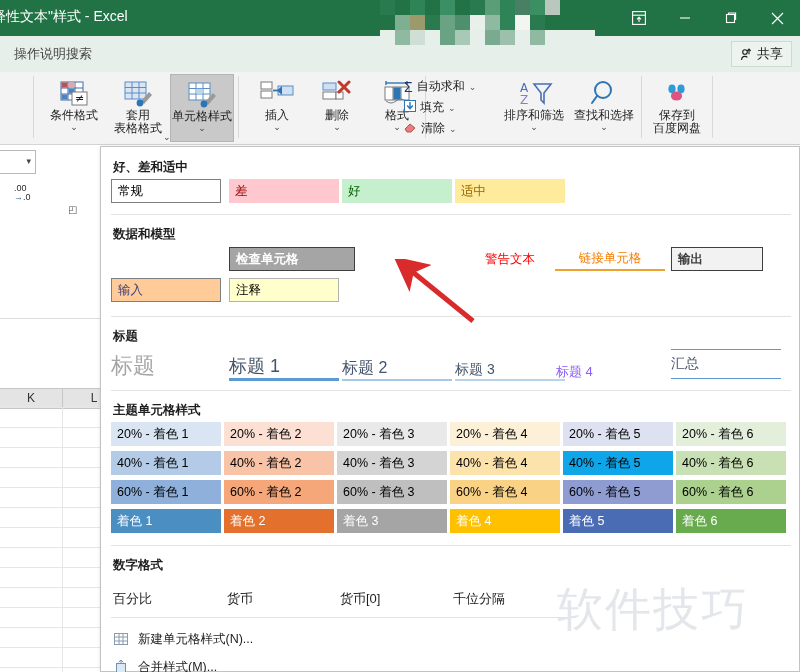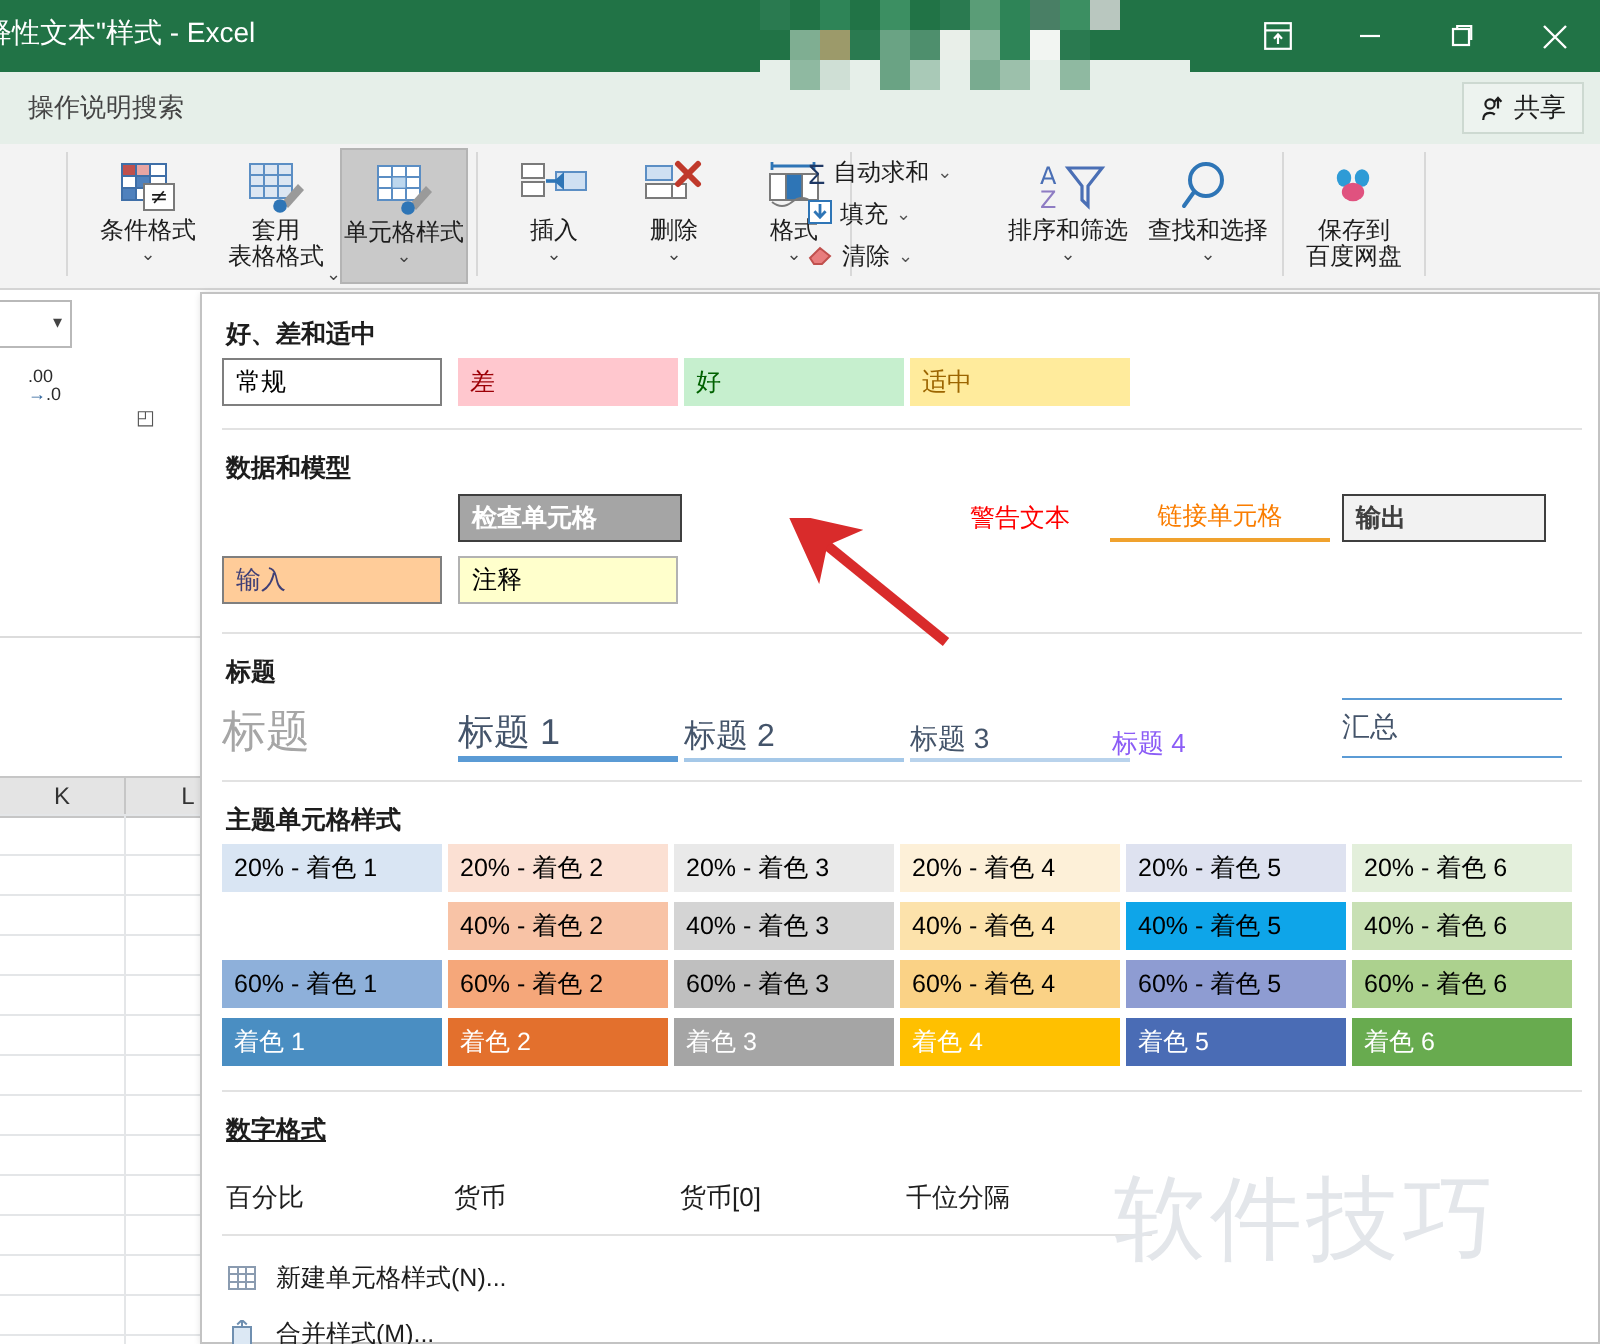--- a/index.html
+++ b/index.html
@@ -292,24 +292,24 @@
   <div class="gallery">
 
     <div class="sect-hdr" style="left:12px;top:12px;">好、差和适中</div>
     <div class="swatch" style="left:10px;top:32px;width:110px;background:#ffffff;color:#000;border:1px solid #7f7f7f;">常规</div>
     <div class="swatch" style="left:128px;top:32px;width:110px;background:#ffc7ce;color:#9c0006;">差</div>
     <div class="swatch" style="left:241px;top:32px;width:110px;background:#c6efce;color:#006100;">好</div>
     <div class="swatch" style="left:354px;top:32px;width:110px;background:#ffeb9c;color:#9c6500;">适中</div>
     <div class="divider" style="top:67px;"></div>
 
     <div class="sect-hdr" style="left:12px;top:79px;">数据和模型</div>
-    <div class="swatch" style="left:128px;top:100px;width:112px;background:#a5a5a5;color:#ffffff;border:1px solid #3f3f3f;font-weight:bold;">检查单元格</div>
+    <div class="swatch" style="left:128px;top:100px;width:126px;background:#a5a5a5;color:#ffffff;border:1px solid #3f3f3f;font-weight:bold;">检查单元格</div>
     <div class="swatch" style="left:354px;top:100px;width:110px;color:#ff0000;justify-content:center;padding-left:0;">警告文本</div>
     <div class="swatch" style="left:454px;top:100px;width:110px;color:#fa7d00;justify-content:center;padding-left:0;border-bottom:2px solid #f0a22e;">链接单元格</div>
-    <div class="swatch" style="left:570px;top:100px;width:102px;background:#f2f2f2;color:#3f3f3f;border:1px solid #3f3f3f;font-weight:bold;">输出</div>
+    <div class="swatch" style="left:570px;top:100px;width:92px;background:#f2f2f2;color:#3f3f3f;border:1px solid #3f3f3f;font-weight:bold;">输出</div>
     <div class="swatch" style="left:10px;top:131px;width:110px;background:#ffcc99;color:#3f3f76;border:1px solid #7f7f7f;">输入</div>
     <div class="swatch" style="left:128px;top:131px;width:110px;background:#ffffcc;color:#000;border:1px solid #b2b2b2;">注释</div>
     <div class="divider" style="top:169px;"></div>
 
     <div class="sect-hdr" style="left:12px;top:181px;">标题</div>
     <div class="titlestyle" style="left:10px;top:200px;width:110px;height:34px;font-size:22px;color:#a6a6a6;">标题</div>
     <div class="titlestyle" style="left:128px;top:202px;width:110px;height:32px;font-size:18px;color:#44546a;border-bottom:3px solid #5b9bd5;">标题 1</div>
     <div class="titlestyle" style="left:241px;top:204px;width:110px;height:30px;font-size:16px;color:#44546a;border-bottom:2px solid #a5c8e8;">标题 2</div>
     <div class="titlestyle" style="left:354px;top:206px;width:110px;height:28px;font-size:14px;color:#44546a;border-bottom:2px solid #b9d3ec;">标题 3</div>
     <div class="titlestyle" style="left:455px;top:207px;width:110px;height:27px;font-size:13px;color:#8b5cf6;">标题 4</div>
@@ -318,20 +318,21 @@
 
     <div class="sect-hdr" style="left:12px;top:255px;">主题单元格样式</div>
 
     <div class="swatch" style="left:10px;top:275px;width:110px;background:#d9e5f3;color:#000;">20% - 着色 1</div>
     <div class="swatch" style="left:123px;top:275px;width:110px;background:#fbe0d3;color:#000;">20% - 着色 2</div>
     <div class="swatch" style="left:236px;top:275px;width:110px;background:#e9e9e9;color:#000;">20% - 着色 3</div>
     <div class="swatch" style="left:349px;top:275px;width:110px;background:#fdf0d8;color:#000;">20% - 着色 4</div>
     <div class="swatch" style="left:462px;top:275px;width:110px;background:#dee2f0;color:#000;">20% - 着色 5</div>
     <div class="swatch" style="left:575px;top:275px;width:110px;background:#e3efdb;color:#000;">20% - 着色 6</div>
 
+    <div class="swatch" style="left:10px;top:304px;width:110px;background:#b4cbe7;color:#000;">40% - 着色 1</div>
     <div class="swatch" style="left:123px;top:304px;width:110px;background:#f8c3a6;color:#000;">40% - 着色 2</div>
     <div class="swatch" style="left:236px;top:304px;width:110px;background:#d4d4d4;color:#000;">40% - 着色 3</div>
     <div class="swatch" style="left:349px;top:304px;width:110px;background:#fce2ab;color:#000;">40% - 着色 4</div>
     <div class="swatch" style="left:462px;top:304px;width:110px;background:#0ea5e9;color:#000;">40% - 着色 5</div>
     <div class="swatch" style="left:575px;top:304px;width:110px;background:#c8e0b4;color:#000;">40% - 着色 6</div>
 
     <div class="swatch" style="left:10px;top:333px;width:110px;background:#8eb0da;color:#000;">60% - 着色 1</div>
     <div class="swatch" style="left:123px;top:333px;width:110px;background:#f5a77a;color:#000;">60% - 着色 2</div>
     <div class="swatch" style="left:236px;top:333px;width:110px;background:#bfbfbf;color:#000;">60% - 着色 3</div>
     <div class="swatch" style="left:349px;top:333px;width:110px;background:#fad286;color:#000;">60% - 着色 4</div>
@@ -340,21 +341,21 @@
 
     <div class="swatch" style="left:10px;top:362px;width:110px;background:#4a8ec2;color:#fff;text-align:center;">着色 1</div>
     <div class="swatch" style="left:123px;top:362px;width:110px;background:#e3702d;color:#fff;">着色 2</div>
     <div class="swatch" style="left:236px;top:362px;width:110px;background:#a5a5a5;color:#fff;">着色 3</div>
     <div class="swatch" style="left:349px;top:362px;width:110px;background:#ffc000;color:#fff;">着色 4</div>
     <div class="swatch" style="left:462px;top:362px;width:110px;background:#4a6cb5;color:#fff;">着色 5</div>
     <div class="swatch" style="left:575px;top:362px;width:110px;background:#68ab4f;color:#fff;">着色 6</div>
 
     <div class="divider" style="top:398px;"></div>
 
-    <div class="sect-hdr" style="left:12px;top:410px;text-decoration:underline;">数字格式</div>
+    <div class="sect-hdr" style="left:12px;top:410px;">数字格式</div>
     <div class="numfmt" style="left:12px;top:443px;">百分比</div>
     <div class="numfmt" style="left:126px;top:443px;">货币</div>
     <div class="numfmt" style="left:239px;top:443px;">货币[0]</div>
     <div class="numfmt" style="left:352px;top:443px;">千位分隔</div>
     <div class="divider" style="top:470px;width:465px;"></div>
 
     <div class="menuitem" style="left:12px;top:479px;">
       <span class="mi">
         <svg width="14" height="14" viewBox="0 0 14 14">
             <rect x="0.5" y="1.5" width="13" height="11" fill="#fff" stroke="#8a9bb0"></rect>

